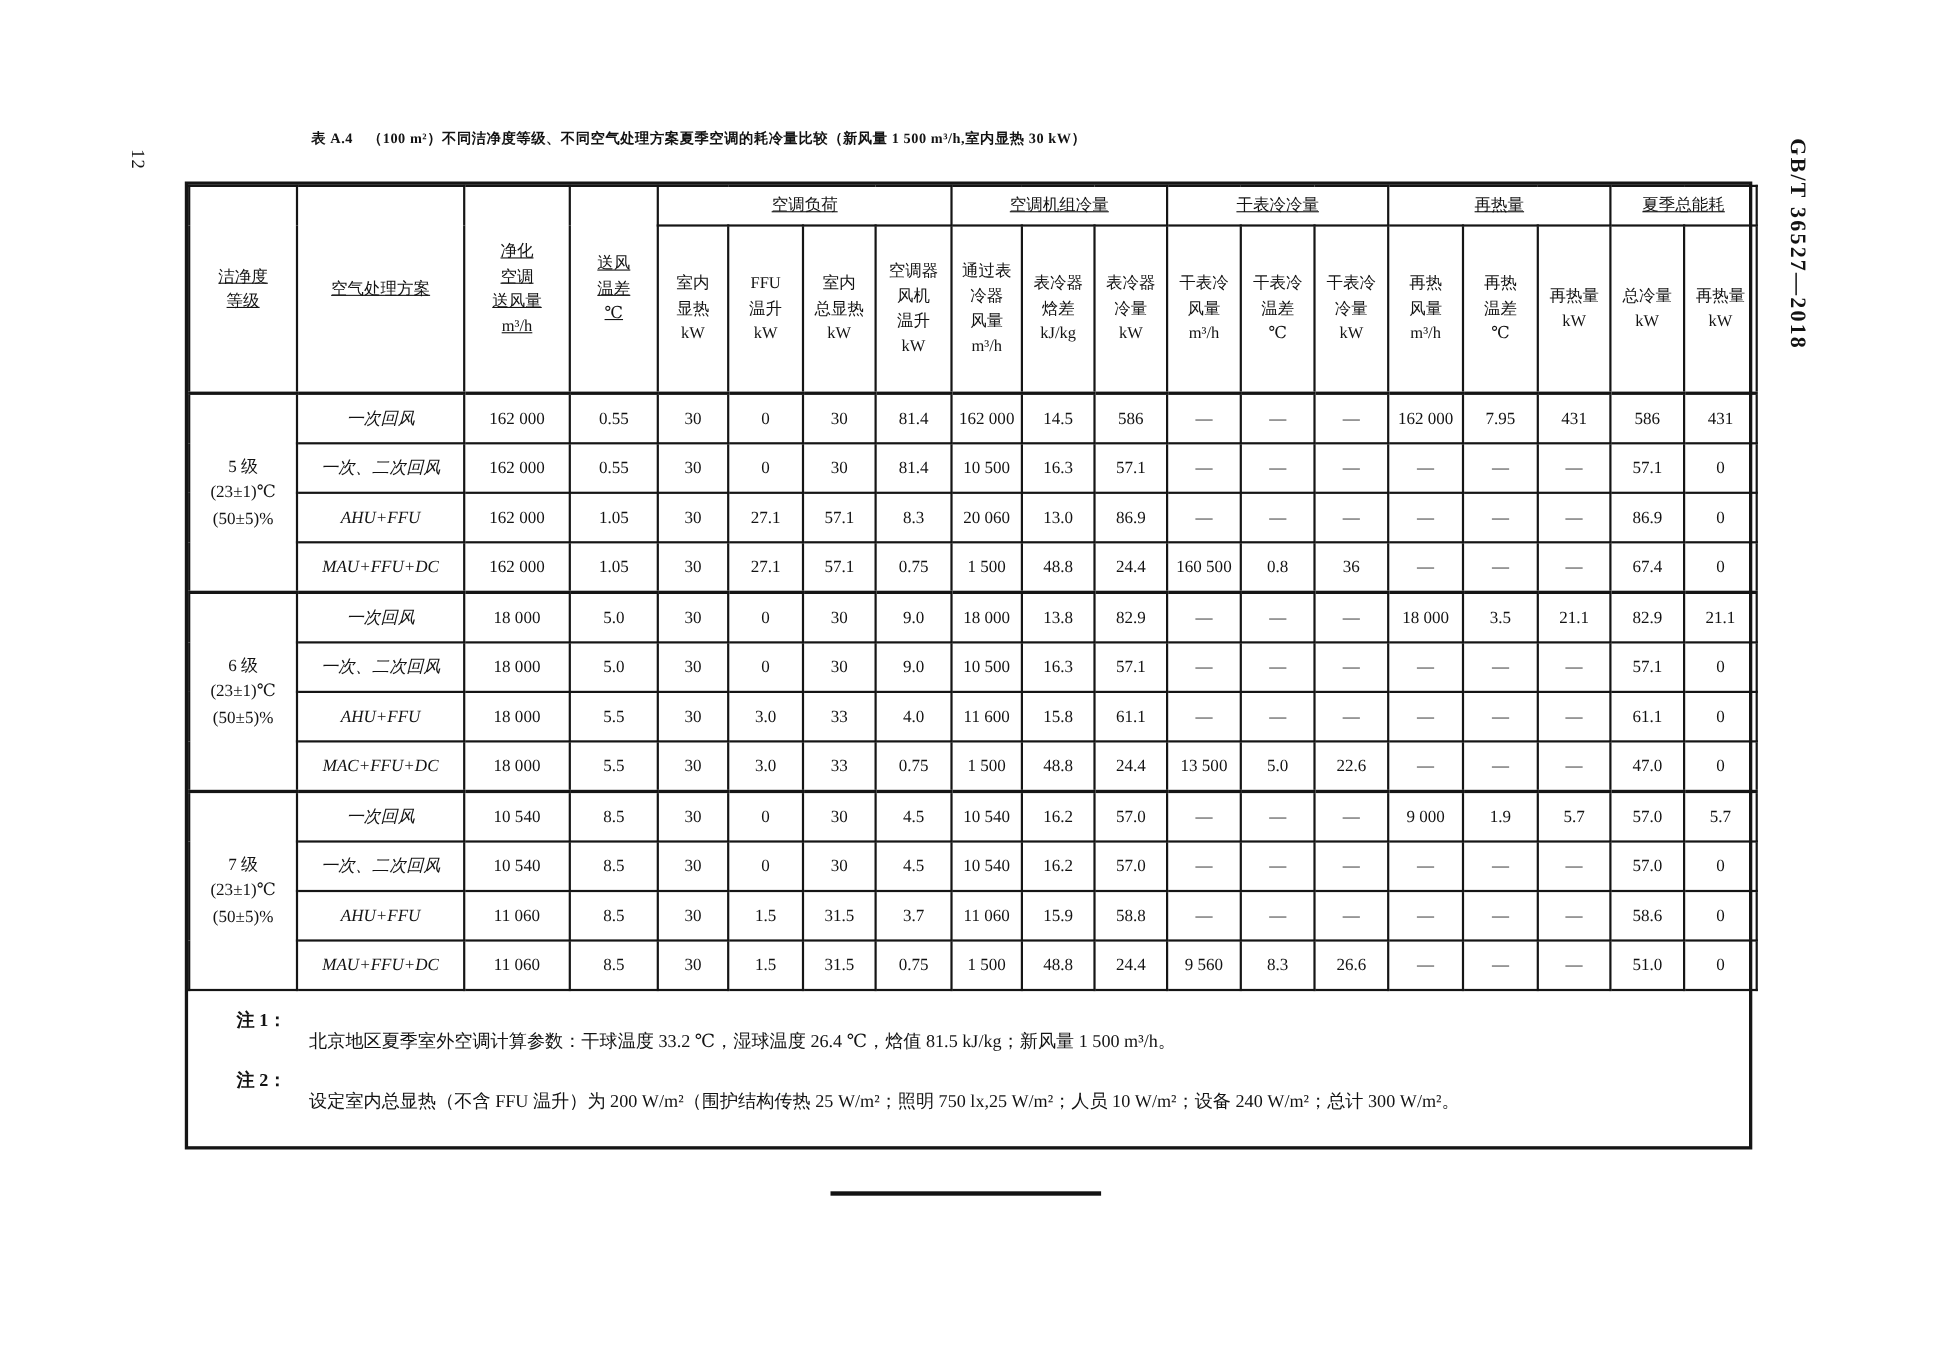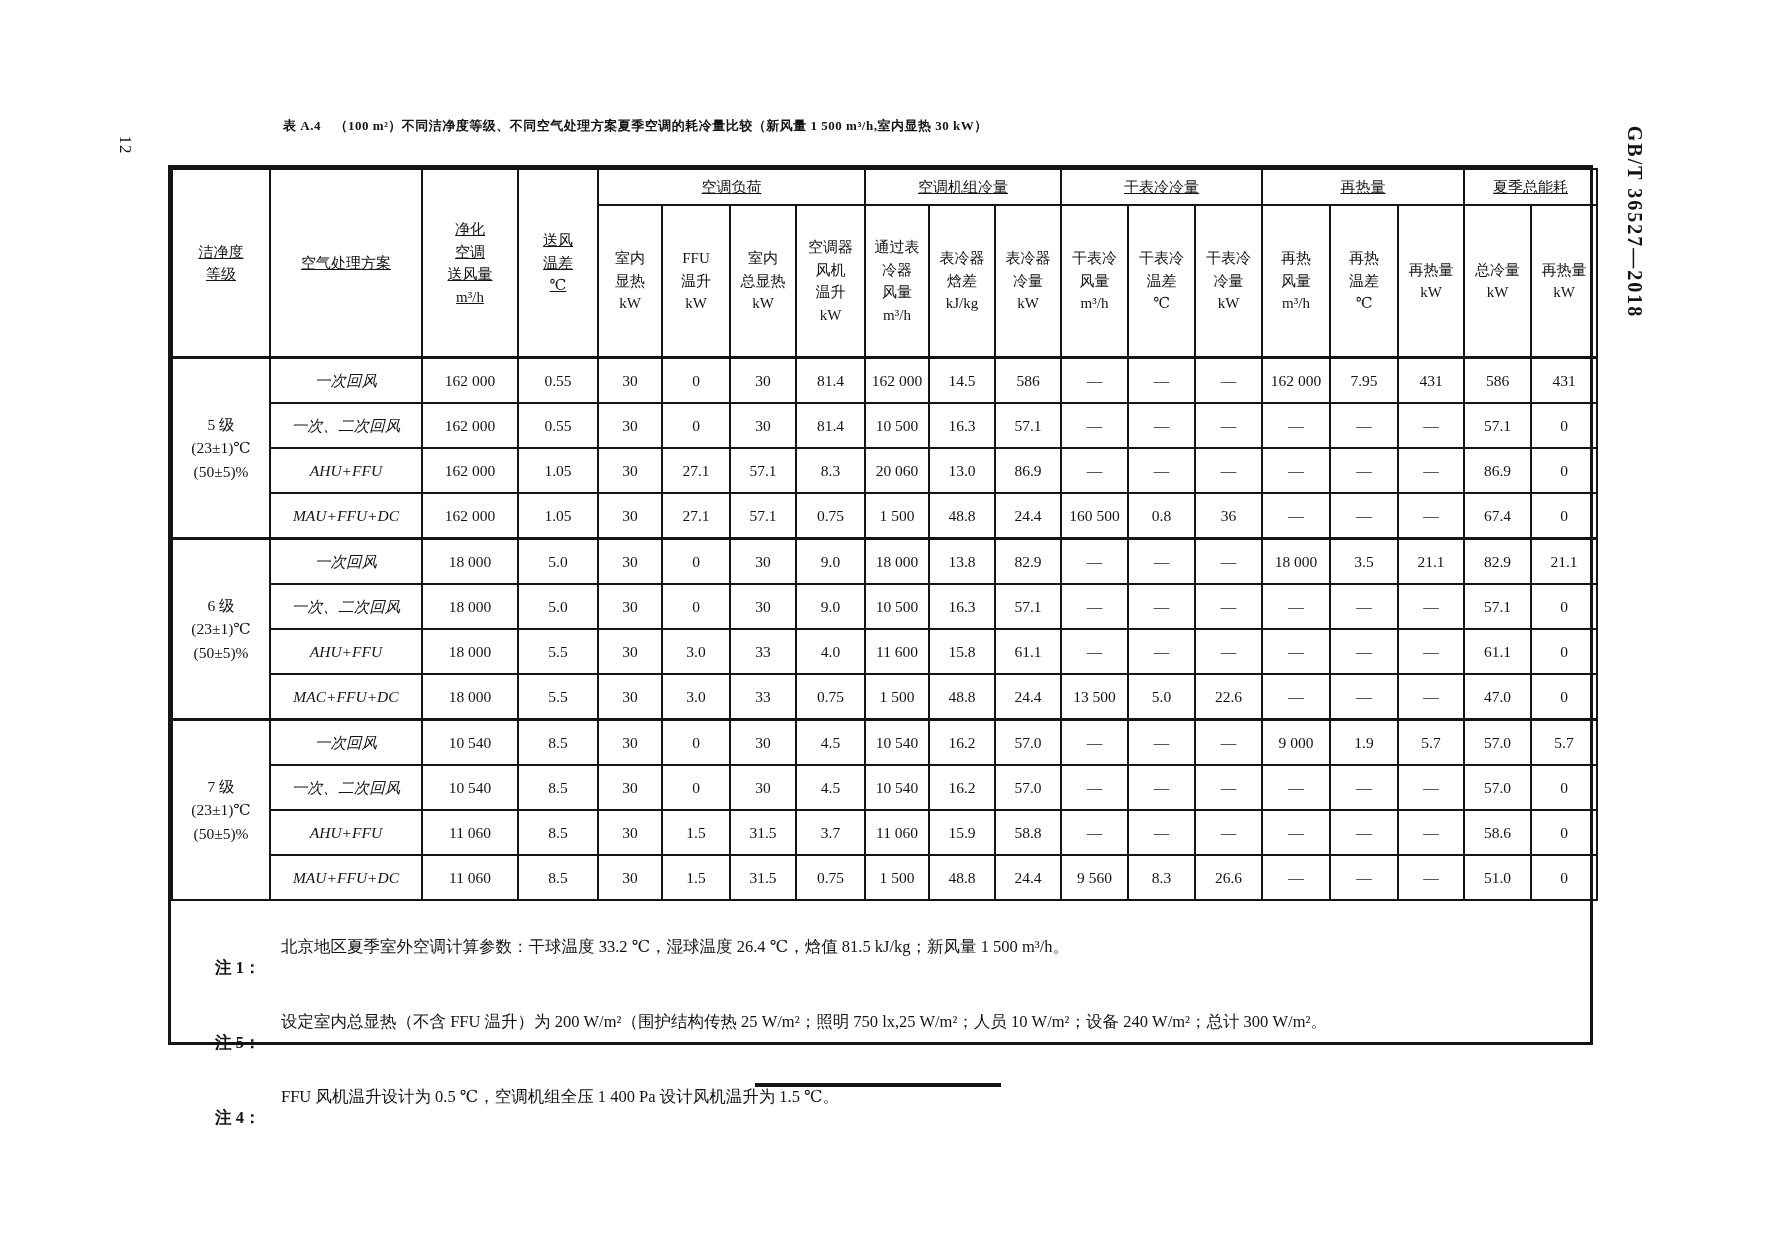--- a/index.html
+++ b/index.html
@@ -34,21 +34,21 @@
   }
   table.cmp thead tr.groups-row th { height:34px;text-decoration:underline; }
   table.cmp thead tr.sub-row th { height:150px; }
   table.cmp tbody td { height:43px; font-size:15.5px; }
   table.cmp thead tr.sub-row th, table.cmp thead .corner { border-bottom:3px solid #151515; }
   table.cmp tbody tr.group-start td { border-top:3px solid #151515; }
   td.level-cell { line-height:1.9; font-size:15px; }
   td.scheme-cell { font-size:15.5px;font-style:italic; }
   .notes { padding:12px 18px 0 44px; font-size:16.5px; }
   .note { display:flex; line-height:30px; margin-bottom:5px; }
-  .note-label { flex:0 0 66px; font-weight:bold; white-space:nowrap;margin-top:40px; }
+  .note-label { flex:0 0 66px; font-weight:bold; white-space:nowrap; }
   .note-text { flex:1; white-space:pre-line;margin-top:19px; }
   .end-line {
     position:absolute; left:755px; top:1083px; width:246px; height:4px;
     background:#131313;
   }
 </style>
 </head>
 <body>
 
 <div class="page">
@@ -399,25 +399,21 @@
           </tr>
         </tbody>
     </table>
 
     <div class="notes" id="notes">
         <div class="note">
           <span class="note-label">注 1：</span>
           <div class="note-text">北京地区夏季室外空调计算参数：干球温度 33.2 ℃，湿球温度 26.4 ℃，焓值 81.5 kJ/kg；新风量 1 500 m³/h。</div>
         </div>
         <div class="note">
-          <span class="note-label">注 5：</span>
+          <span class="note-label">注 2：</span>
           <div class="note-text">设定室内总显热（不含 FFU 温升）为 200 W/m²（围护结构传热 25 W/m²；照明 750 lx,25 W/m²；人员 10 W/m²；设备 240 W/m²；总计 300 W/m²。</div>
-        </div>
-        <div class="note">
-          <span class="note-label">注 4：</span>
-          <div class="note-text">FFU 风机温升设计为 0.5 ℃，空调机组全压 1 400 Pa 设计风机温升为 1.5 ℃。</div>
         </div>
       </div>
   </div>
 
   <div class="end-line"></div>
 
 </div>
 
 </body></html>

